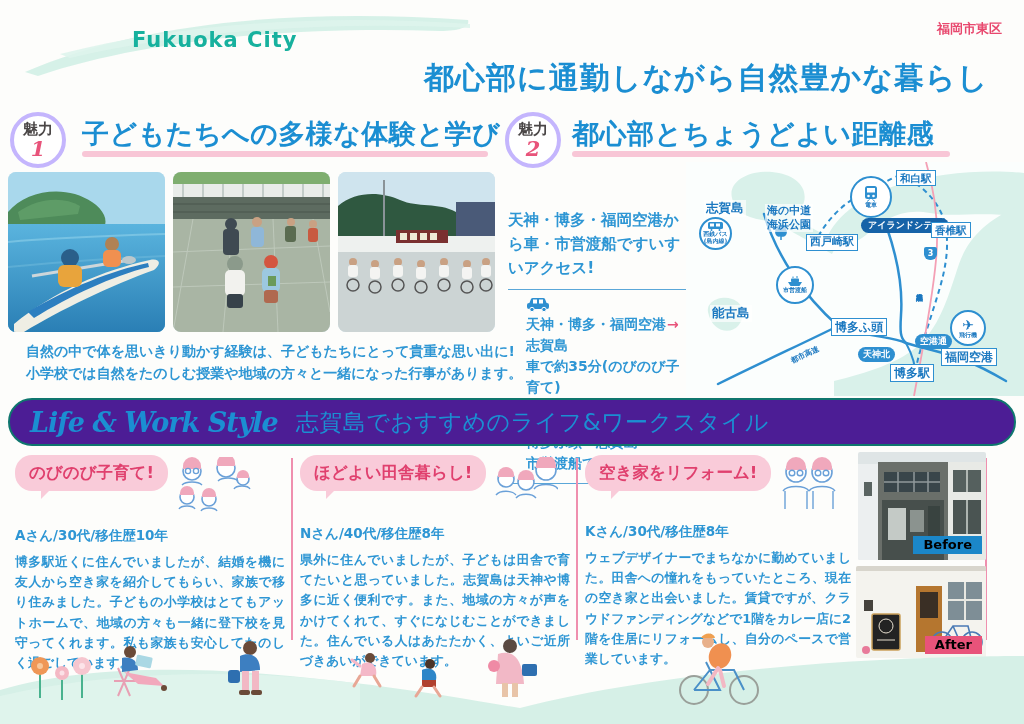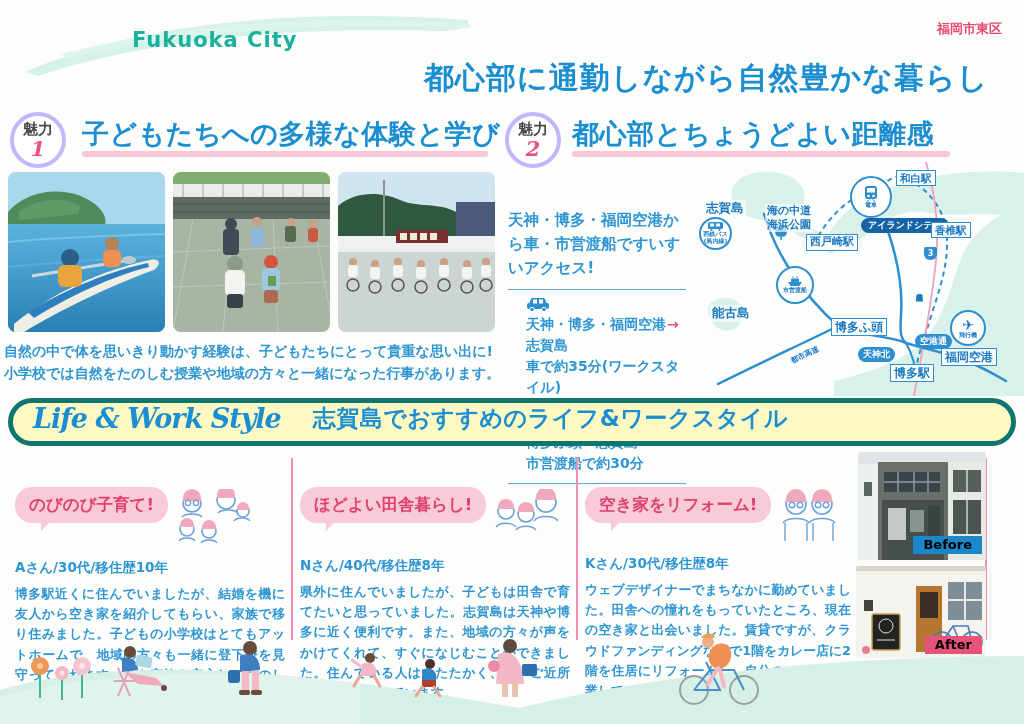--- a/index.html
+++ b/index.html
@@ -27,21 +27,21 @@
   .sec-title1 { left:82px; top:116px; }
   .sec-title2 { left:572px; top:116px; }
   .title-underline { position:absolute; height:6px; background:#f8c6d6; border-radius:3px; }
   .ul1 { left:82px; top:151px; width:406px; }
   .ul2 { left:572px; top:151px; width:378px; }
 
   
   .photo { position:absolute; top:172px; width:157px; height:160px; border-radius:8px; overflow:hidden; background:#cfe4ee; }
   .photo svg { display:block; }
   .photo1 { left:8px; } .photo2 { left:173px; } .photo3 { left:338px; }
-  .sec1-desc { position:absolute; left:4px; top:340px; width:505px; font-size:14px; font-weight:bold; color:#2e96d4; line-height:1.6; white-space:pre-line; }
+  .sec1-desc { position:absolute; left:26px; top:340px; width:505px; font-size:14px; font-weight:bold; color:#2e96d4; line-height:1.6; white-space:pre-line; }
 
   
   .access { position:absolute; left:508px; top:176px; width:178px; color:#2e96d4; }
   .access-intro { font-size:15.5px; font-weight:bold; line-height:1.55;margin-top:32px; }
   .a-rule { border:none; border-top:1.5px solid #5aa7d8; margin:9px 0 7px; }
   .a-rule-dot { border:none; border-top:1.5px dotted #5aa7d8; margin:8px 0 6px; }
   .route-block { font-size:14px; font-weight:bold; line-height:1.5;margin-left:18px; }
   .route-icon { display:block; margin-bottom:2px; }
   .arrow { color:#e8537a; font-weight:bold; padding:0 1px; }
 
@@ -54,29 +54,29 @@
   .mpill-blue { position:absolute; background:#2e8fd0; color:#fff; font-weight:bold; border-radius:8px; padding:1px 5px; white-space:nowrap; }
   .mcircle { position:absolute; background:#fff; border:2px solid #2e8fd0; border-radius:50%;
     display:flex; flex-direction:column; align-items:center; justify-content:center; color:#1b78c0; font-weight:bold; }
   .mcircle .cap { font-size:6px; line-height:1.1; text-align:center; white-space:pre-line; }
   .mrot { position:absolute; color:#1b78c0; font-weight:bold; font-size:7.5px; transform:rotate(-25deg); white-space:nowrap; }
   .mvert { position:absolute; color:#1b78c0; font-weight:bold; font-size:7px; writing-mode:vertical-rl; }
   .mshield { position:absolute; background:#2e8fd0; color:#fff; font-size:8px; font-weight:bold; width:13px; height:13px;
     display:flex; align-items:center; justify-content:center; border-radius:2px 2px 6px 6px; }
 
   
-  .lw-bar { position:absolute; left:8px; top:398px; width:1008px; height:48px; border:5px solid #0f766e; border-radius:26px;
-    background:#fef9c3; display:flex; align-items:flex-start; }
+  .lw-bar { position:absolute; left:8px; top:398px; width:1008px; height:48px; border:2px solid #0f766e; border-radius:26px;
+    background:#4c1d95; display:flex; align-items:center; }
   .lw-script { font-size:27px; font-weight:bold; font-style:italic; font-family:"DejaVu Serif",serif; color:#1b8ed2; margin-left:20px; letter-spacing:-1px; }
-  .lw-title { font-size:23px; font-weight:bold; color:#1b8ed2; margin-left:32px; letter-spacing:0.5px; }
+  .lw-title { font-size:23px; font-weight:normal; color:#1b8ed2; margin-left:18px; letter-spacing:0.5px; }
 
   
   .card { position:absolute; top:455px; width:270px; }
   .card1 { left:15px; } .card2 { left:300px; } .card3 { left:585px; width:266px; }
-  .bubble-row { display:flex; align-items:flex-start;margin-top:32px; }
+  .bubble-row { display:flex; align-items:flex-start; }
   .bubble { position:relative; background:#f9cbd9; color:#e0406e; font-size:16.5px; font-weight:bold;
     border-radius:17px; padding:7px 14px; white-space:nowrap; }
   .bubble::after { content:""; position:absolute; left:26px; bottom:-8px; border:9px solid transparent;
     border-top-color:#f9cbd9; border-bottom:0; border-left:0; }
   .family { margin-left:8px; margin-top:2px; }
   .person { font-size:13.5px; font-weight:bold; color:#2e96d4; margin-top:12px; }
   .card-body { font-size:12.8px; font-weight:bold; color:#2e96d4; line-height:1.58; margin-top:7px; text-align:justify; }
   .vsep { position:absolute; top:458px; width:2px; height:182px; background:#ef8fae; }
   .vsep1 { left:291px; } .vsep2 { left:576px; } .vsep3 { left:985px; }
 
@@ -254,21 +254,21 @@
     <div class="route-block">
       <svg class="route-icon" width="24" height="15" viewBox="0 0 24 15">
         <path d="M3,7 L5,2 C5.5,1 6,1 8,1 L16,1 C18,1 18.5,1 19,2 L21,7 Z" fill="#2e8fd0"></path>
         <rect x="1" y="6" width="22" height="6" rx="2" fill="#2e8fd0"></rect>
         <rect x="7" y="2.5" width="4" height="4" fill="#fff"></rect>
           <rect x="13" y="2.5" width="4" height="4" fill="#fff"></rect>
         <circle cx="6" cy="12.5" r="2.2" fill="#2e8fd0" stroke="#fff" stroke-width="1"></circle>
         <circle cx="18" cy="12.5" r="2.2" fill="#2e8fd0" stroke="#fff" stroke-width="1"></circle>
       </svg>
       <span>天神・博多・福岡空港</span><span class="arrow">→</span><span>志賀島</span>
-      <div>車で約35分(ワークスタイル)</div>
+      <div>車で約35分(のびのび子育て)</div>
     </div>
     <hr class="a-rule-dot">
     <div class="route-block">
       <svg class="route-icon" width="26" height="17" viewBox="0 0 26 17">
         <path d="M2,10 L24,10 L20,16 L6,16 Z" fill="#2e8fd0"></path>
         <rect x="7" y="5" width="12" height="5" rx="1" fill="#2e8fd0"></rect>
         <rect x="9" y="6" width="2.5" height="2.5" fill="#fff"></rect>
           <rect x="13" y="6" width="2.5" height="2.5" fill="#fff"></rect>
           <rect x="17" y="6" width="2" height="2.5" fill="#fff"></rect>
         <line x1="10" y1="4" x2="10" y2="1.5" stroke="#2e8fd0" stroke-width="1.5"></line>

